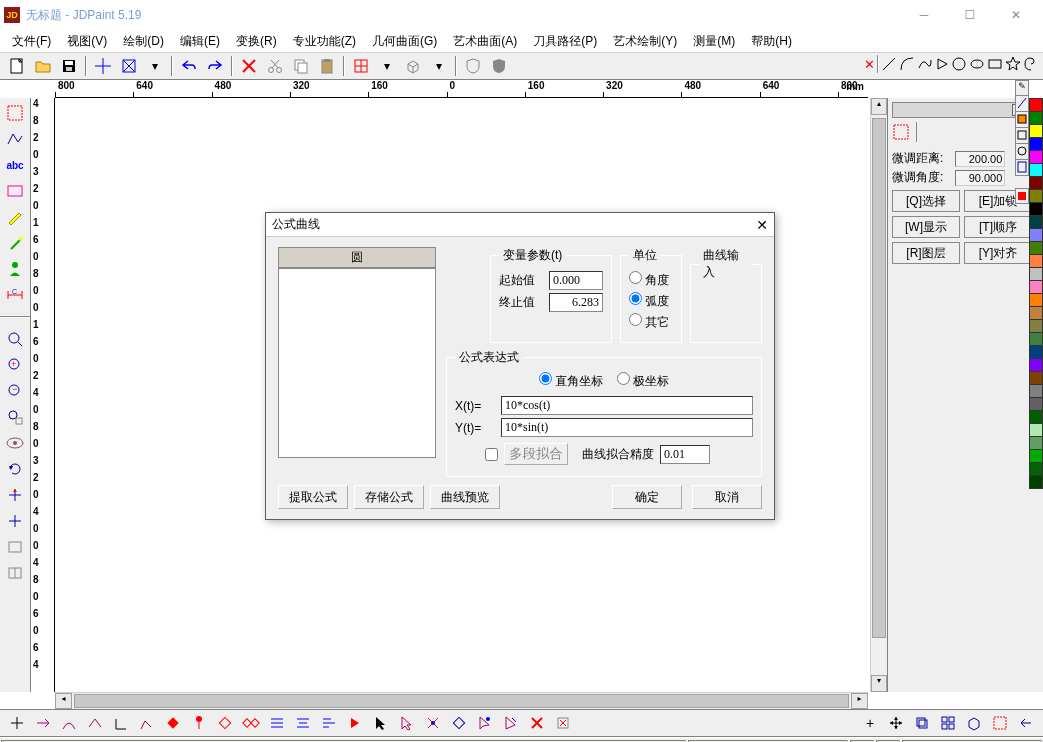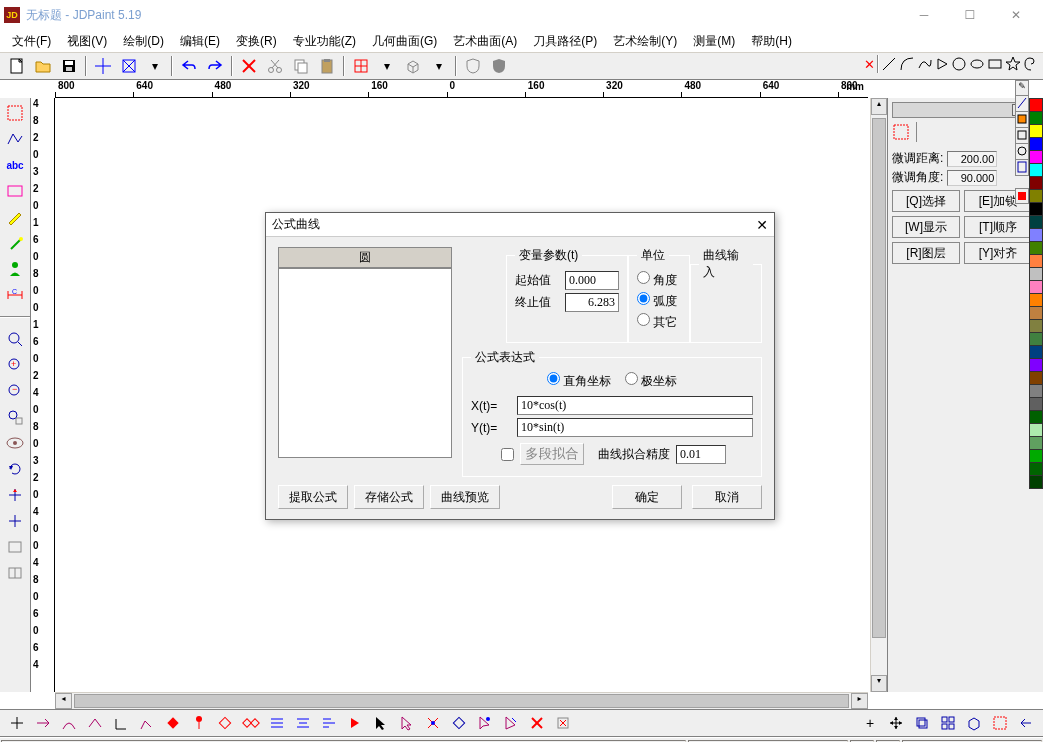--- a/index.html
+++ b/index.html
@@ -19,21 +19,21 @@
 .left-tools { width: 31px; background: #efefef; border-right: 1px solid #808080; display:flex; flex-direction:column; align-items:center; padding-top:2px;}
 .left-tools .lt { width:26px; height:24px; display:flex;align-items:center;justify-content:center; margin:1px 0;}
 .left-tools .gap { height: 8px; }
 .ruler-v { width: 24px; background:#fff; border-right:1px solid #000; position:relative; font-size:10px;}
 .ruler-v .vt { position:absolute; left:2px; font-weight:bold;}
 .canvas { flex:1; background:#fff; position:relative; }
 .scroll-v { width:17px; background:#f0f0f0; border-left:1px solid #d4d0c8; position:relative;}
 .scroll-v .thumb { position:absolute; left:1px; right:1px; top:20px; height:520px; background:#c8c8c8; border:1px solid #a0a0a0;}
 .scroll-v .btn { position:absolute; left:0; right:0; height:17px; background:#e8e8e8; border:1px solid #a0a0a0; font-size:8px; text-align:center;}
 .right-panel { width: 156px; background:#efefef; border-left:1px solid #808080; padding:4px; }
-.right-panel .row { display:flex; align-items:center; margin:2px 0; gap:4px;}
+.right-panel .row { display:flex; align-items:center; margin:2px 0; gap:12px;}
 .right-panel input[type=text] { width:50px; font-size:11px; border:1px inset #ccc; padding:1px 2px; background:#f4f4f4; text-align:right;}
 .right-panel .btns { display:flex; flex-wrap:wrap; gap:4px; margin-top:4px;}
 .right-panel button { width:68px; height:22px; font-size:12px; background:#efefef; border:1px solid #888; font-family:inherit;}
 .panel-top-bar { height:16px; background:#d8d8d8; border:1px solid #888; display:flex; justify-content:flex-end; align-items:center; font-size:9px; gap:1px; padding-right:1px; margin-bottom:4px;}
 .panel-top-bar div{ width:12px; height:12px; border:1px solid #666; text-align:center; line-height:10px; background:#e8e8e8;}
 .scroll-h-area { height:17px; display:flex; background:#f0f0f0; border-top:1px solid #d4d0c8;}
 .bottom-toolbar { height:28px; background:#efefef; border-top:1px solid #808080; border-bottom:1px solid #808080; display:flex; align-items:center; padding:0 4px;}
 .bottom-toolbar .tb-btn { width:24px; height:22px; display:flex;align-items:center;justify-content:center; margin:0 1px;}
 .statusbar { height:22px; background:#efefef; border-top:1px solid #fff; display:flex; align-items:center; font-size:12px;}
 .statusbar .cell { border:1px inset #d4d0c8; height:18px; padding:1px 6px; margin:0 1px;}
@@ -741,21 +741,21 @@
     <span>公式曲线</span>
     <span class="dlg-close">✕</span>
   </div>
   <div class="dlg-body">
     <div class="dlg-row">
       <div class="listbox">
         <div class="list-head">圆</div>
         <div class="list-body"></div>
       </div>
       <div class="params">
-        <div style="display:flex; padding-left:44px;">
+        <div style="display:flex; gap:8px;padding-left:44px;">
           <fieldset class="gb" style="flex:1.3">
             <legend>变量参数(t)</legend>
             <div class="field-row">
               <span style="width:44px">起始值</span>
               <input type="text" style="width: 54px;" value="0.000">
             </div>
             <div class="field-row">
               <span style="width:44px">终止值</span>
               <input type="text" style="width: 54px; text-align: right;" value="6.283">
             </div>

